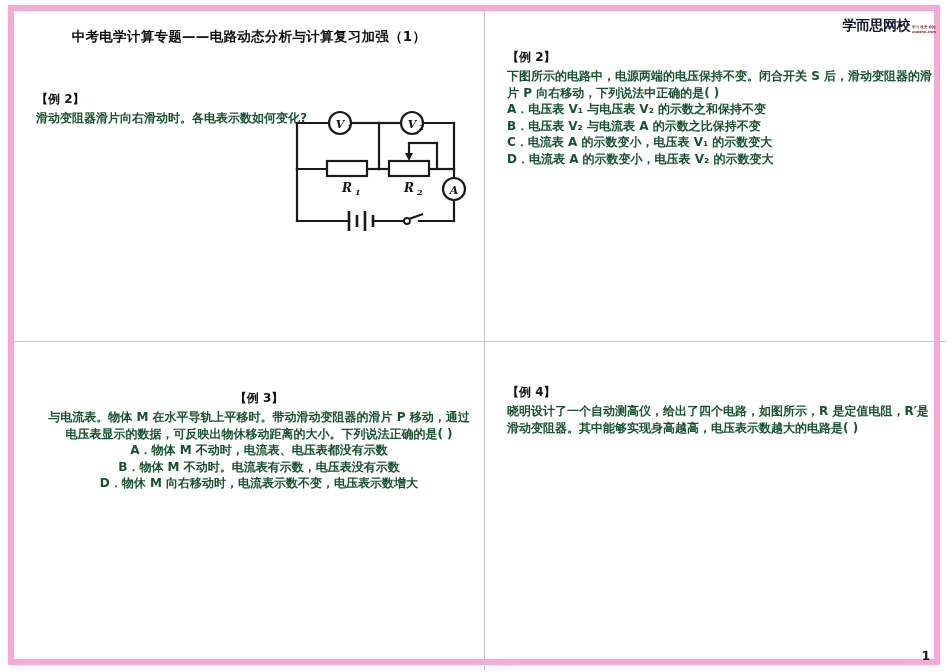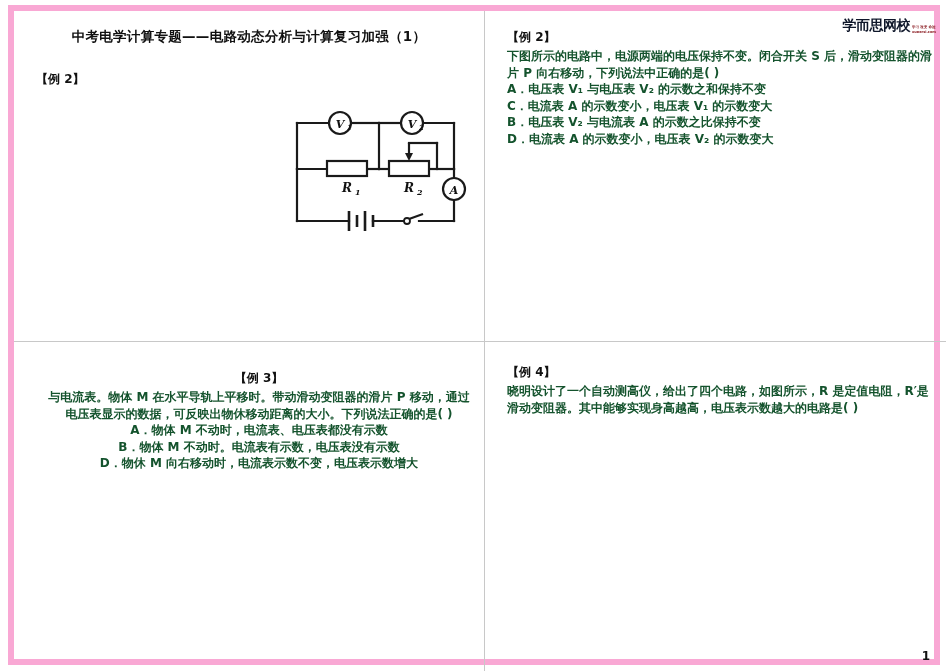--- a/index.html
+++ b/index.html
@@ -41,21 +41,21 @@
   }
   .ex-head{
     font-weight:bold;font-size:12px;color:#111;
     margin:0 0 2px 0;
   }
   .ex-body{
     font-size:12px;color:#14532d;font-weight:bold;
     line-height:16.5px;
   }
   .ex-body .opt{display:block;}
-  .txtblk{position:absolute;}
+  .txtblk{position:absolute;margin-top:20px;}
   .b1{left:22px;top:60px;width:430px;}
   .b2{left:22px;top:18px;width:430px;}
   .b3{left:22px;top:28px;width:430px;}
   .b4{left:22px;top:22px;width:430px;}
 
   .logo{
     position:absolute;right:10px;top:6px;
     display:flex;align-items:flex-end;gap:2px;
   }
   .logo-main{
@@ -85,20 +85,21 @@
 
   <div class="vdiv"></div>
   <div class="hdiv"></div>
 
   <div class="quad q1">
 
     <div class="doc-title">中考电学计算专题——电路动态分析与计算复习加强（1）</div>
 
     <div class="txtblk b1">
       <div class="ex-head">【例 2】</div>
+      <div class="ex-body">滑动变阻器滑片向右滑动时。各电表示数如何变化?</div>
     </div>
 
     <div class="fig f1">
       <svg width="180" height="125" viewBox="0 0 180 125">
         <g stroke="#1a1a1a" stroke-width="2.2" fill="none" stroke-linecap="square">
 
           <path d="M8,14 L8,60"></path>
           <path d="M8,14 L40,14"></path>
           <path d="M62,14 L90,14"></path>
 
@@ -166,22 +167,22 @@
         <span>学习 改变 命运</span>
         <span>xueersi.com</span>
       </span>
     </div>
 
     <div class="txtblk b2">
       <div class="ex-head">【例 2】</div>
       <div class="ex-body">下图所示的电路中，电源两端的电压保持不变。闭合开关 S 后，滑动变阻器的滑片 P 向右移动，下列说法中正确的是(         )</div>
       <div class="ex-body">
         <span class="opt">A．电压表 V₁ 与电压表 V₂ 的示数之和保持不变</span>
+        <span class="opt">B．电压表 V₂ 与电流表 A 的示数之比保持不变</span>
         <span class="opt">C．电流表 A 的示数变小，电压表 V₁ 的示数变大</span>
-        <span class="opt">B．电压表 V₂ 与电流表 A 的示数之比保持不变</span>
         <span class="opt">D．电流表 A 的示数变小，电压表 V₂ 的示数变大</span>
       </div>
     </div>
 
   </div>
 
   <div class="quad q3">
 
     <div class="txtblk b3">
       <div class="ex-head">【例 3】</div>

